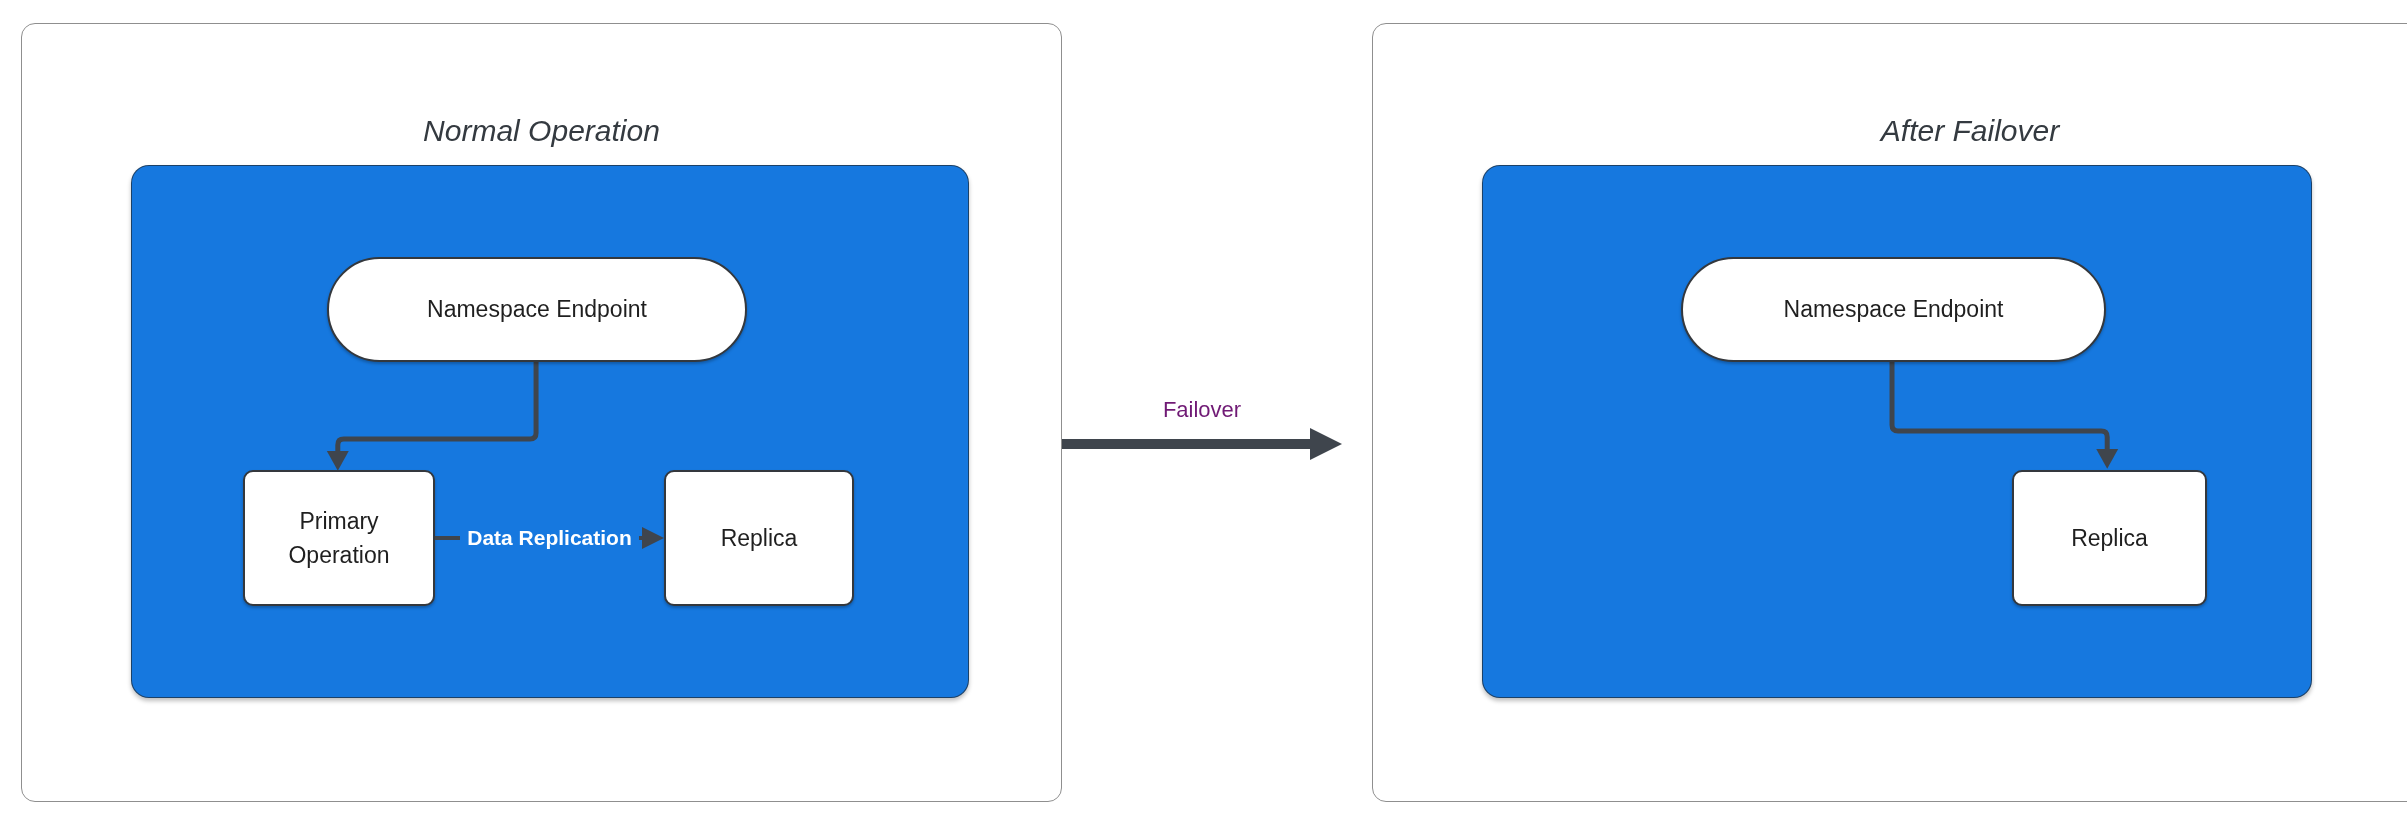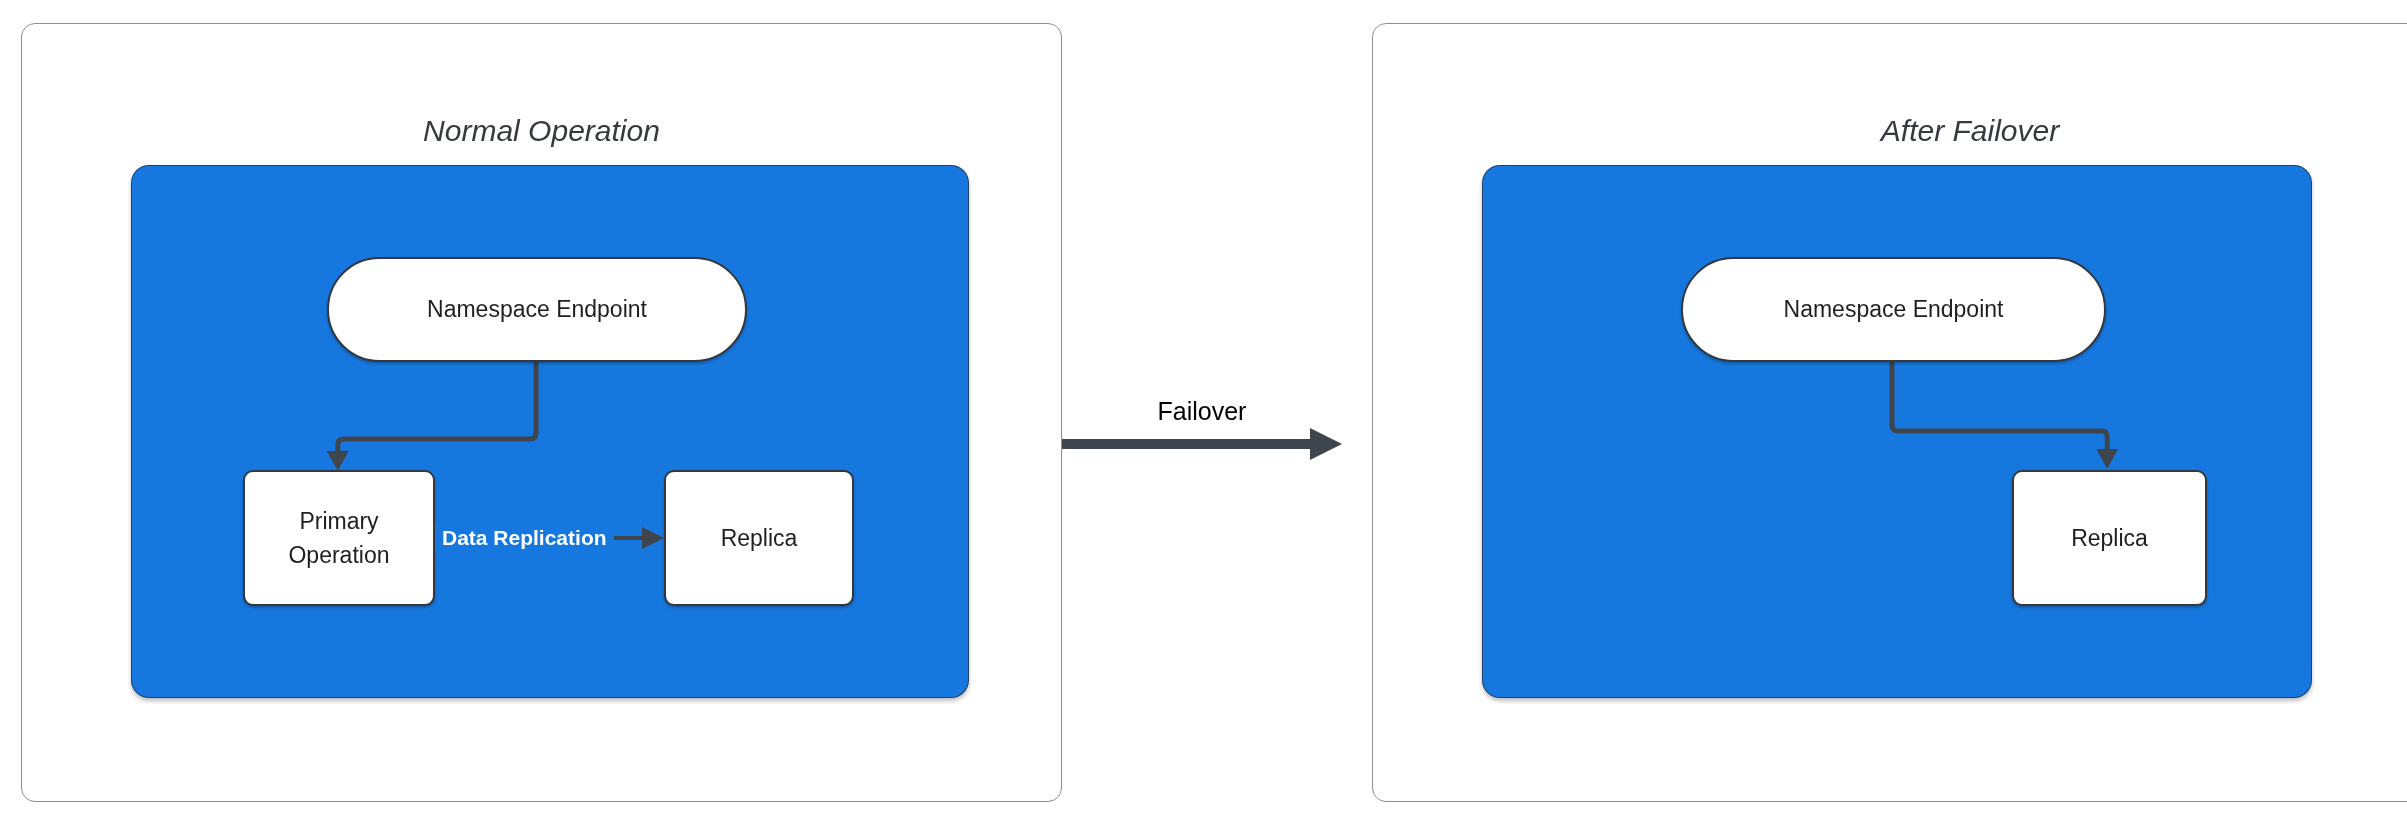--- a/index.html
+++ b/index.html
@@ -73,38 +73,38 @@
   .repl-edge{position:absolute;left:303px;top:0;width:229px;height:533px;pointer-events:none;}
   .repl-line{position:absolute;left:0;top:370px;width:214px;height:4px;background:var(--arrow);}
   .repl-head{
     position:absolute;left:207px;top:361px;width:0;height:0;
     border-left:22px solid var(--arrow);
     border-top:11px solid transparent;
     border-bottom:11px solid transparent;
   }
   .repl-label-wrap{
     position:absolute;left:0;top:356px;width:229px;
-    display:flex;justify-content:flex-start;
+    display:flex;justify-content:center;
   }
   .repl-label{
     background:var(--blue-fill);color:var(--white);
     font-weight:bold;font-size:21px;line-height:32px;
     padding:0 7px;white-space:nowrap;
   }
   .failover{position:absolute;left:1062px;top:395px;width:280px;height:70px;}
   .failover-shaft{position:absolute;left:0;top:44px;width:252px;height:10px;background:var(--arrow);}
   .failover-head{
     position:absolute;left:248px;top:33px;width:0;height:0;
     border-left:32px solid var(--arrow);
     border-top:16px solid transparent;
     border-bottom:16px solid transparent;
   }
   .failover-label{
     position:absolute;left:0;top:2px;width:100%;text-align:center;
-    font-size:25px;color:#000000;
+    font-size:22px;color:#701a75;
   }
 </style>
 </head>
 <body>
 
 <div class="panel left">
   <div class="panel-title">Normal Operation</div>
 
   <div class="bluebox">
 

